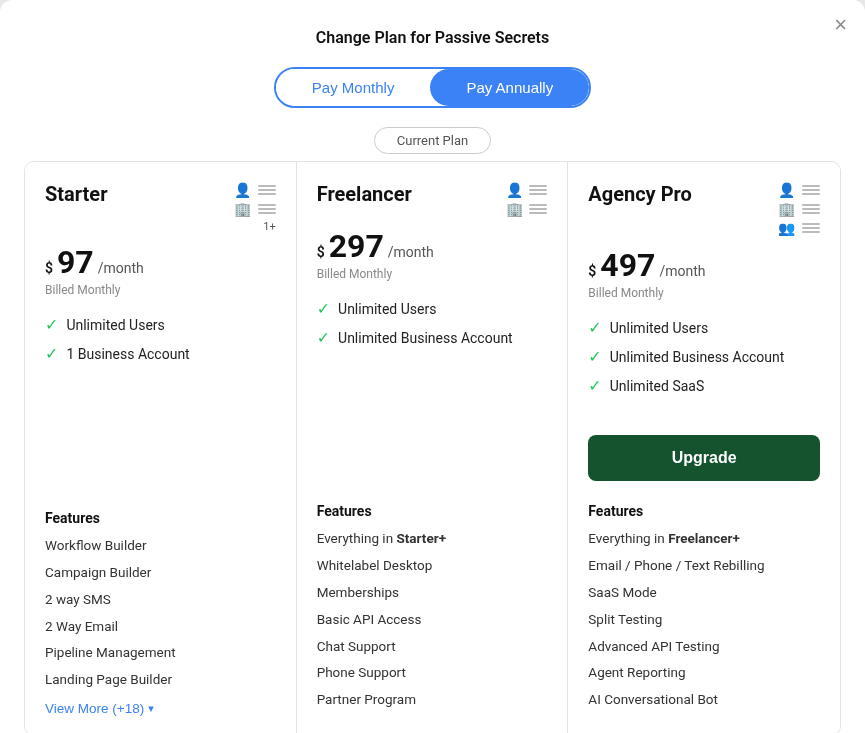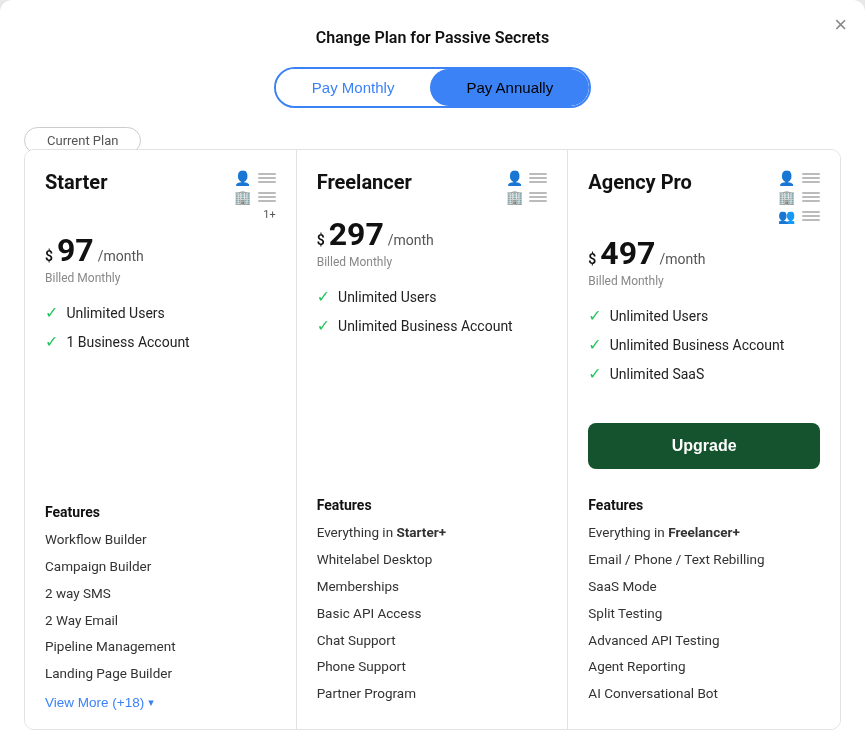--- a/index.html
+++ b/index.html
@@ -54,28 +54,29 @@
       padding: 10px 36px;
       border: none;
       cursor: pointer;
       font-size: 15px;
       font-weight: 500;
       transition: background 0.2s, color 0.2s;
       border-radius: 50px;
     }
     .toggle-btn.active {
       background: #3b82f6;
-      color: #000000;
+      color: #ffffff;
     }
     .toggle-btn.inactive {
       background: #fff;
       color: #3b82f6;
     }
     .current-plan-badge {
-      text-align: left;
+      text-align: center;
+      margin-bottom: 12px;
     }
     .current-plan-badge span {
       border: 1.5px solid #ccc;
       border-radius: 20px;
       padding: 5px 22px;
       font-size: 13px;
       color: #555;
     }
     .plans-grid {
       display: grid;
@@ -183,21 +184,21 @@
       border: none;
       border-radius: 8px;
       width: 100%;
       padding: 14px;
       font-size: 16px;
       font-weight: 600;
       cursor: pointer;
       margin: 20px 0 14px;
     }
     .features-section {
-      margin-top: 14px;
+      margin-top: 8px;
     }
     .features-label {
       font-size: 14px;
       font-weight: 700;
       color: #111;
       margin-bottom: 10px;
     }
     .features-item {
       font-size: 13.5px;
       color: #333;

